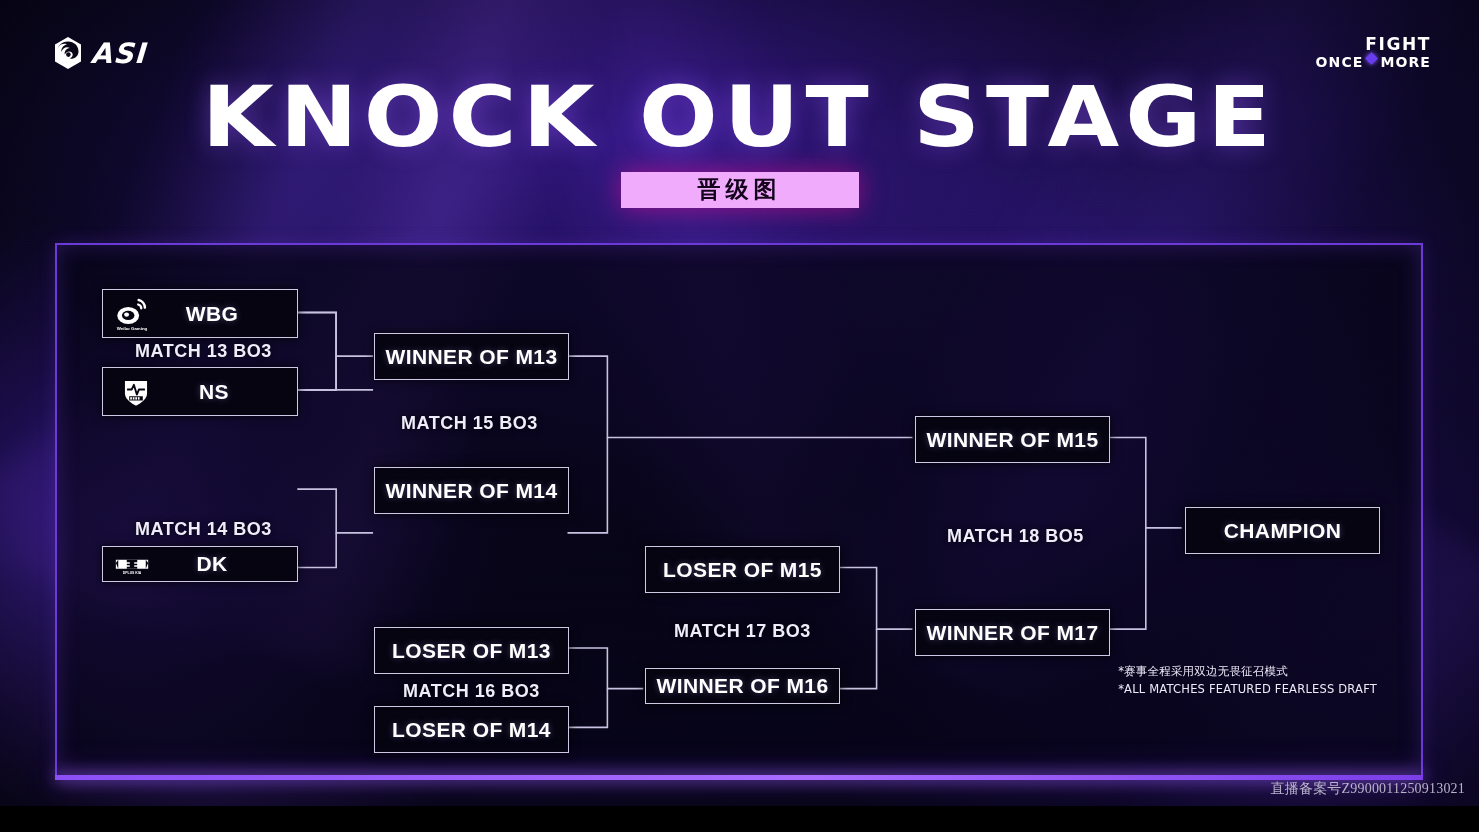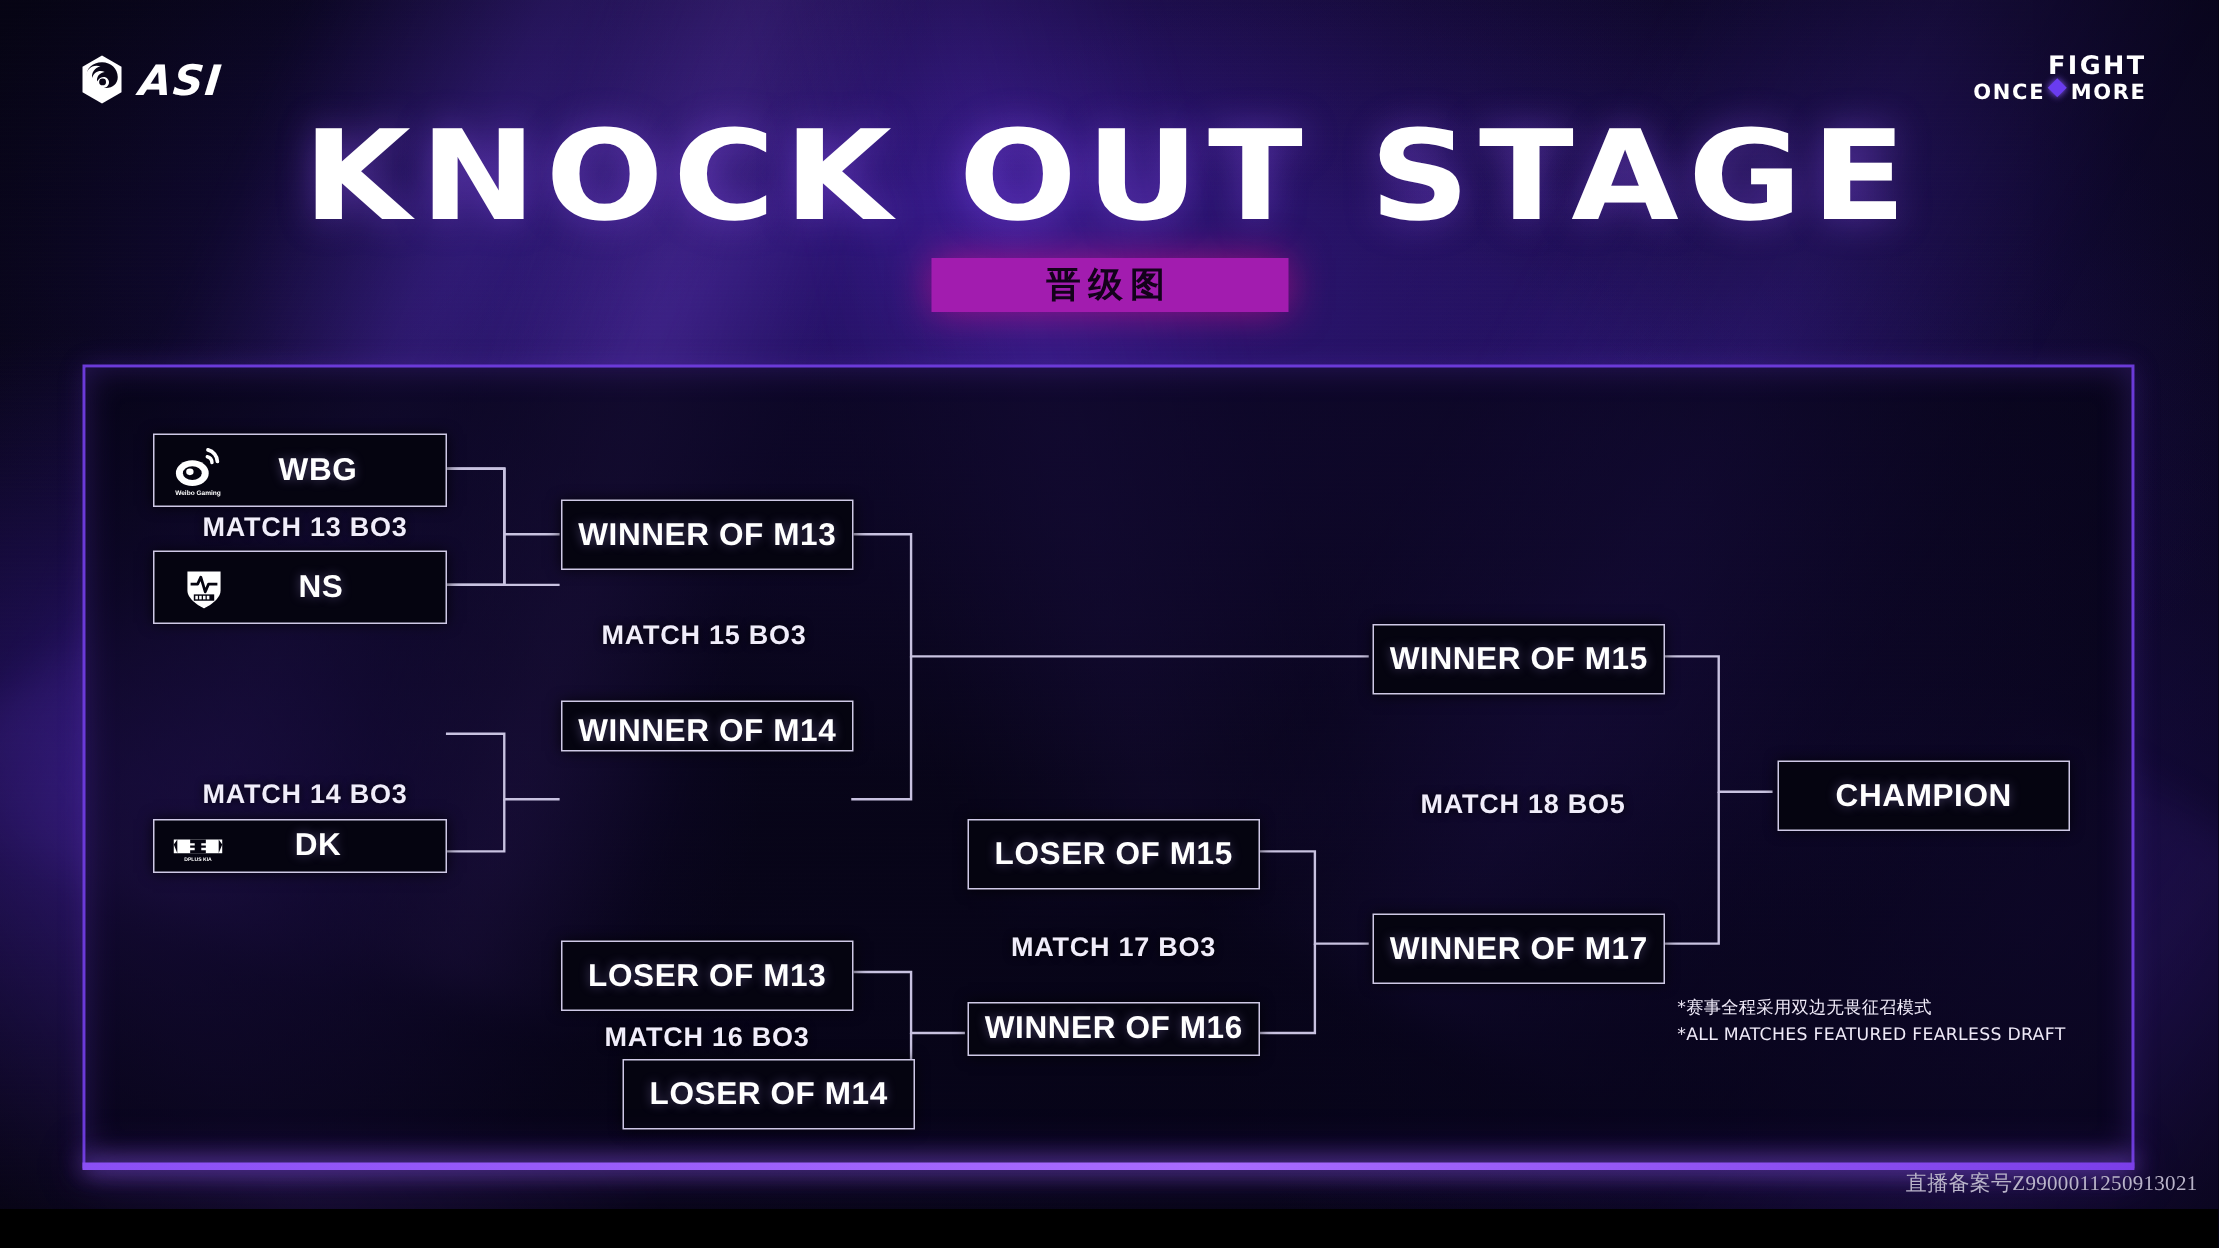--- a/index.html
+++ b/index.html
@@ -72,21 +72,21 @@
 
   #title-block { position:absolute; left:0; right:0; top:78px; text-align:center; }
   #main-title {
     font-size:83px; line-height:.96; font-weight:700; color:#fff;
     letter-spacing:5px; font-family:"DejaVu Sans Condensed","DejaVu Sans", sans-serif;
     transform:scaleX(1.24); transform-origin:center;
     text-shadow:0 0 22px rgba(150,90,255,.42);
   }
   #subtitle-banner {
     margin:14px auto 0; width:238px; height:36px;
-    background:#a21caf; display:flex; align-items:center; justify-content:center;
+    background:#f0abfc; display:flex; align-items:center; justify-content:center;
     box-shadow:0 0 26px rgba(238,13,145,.55);
   }
   #subtitle-banner span {
     font-size:23px; font-weight:700; color:#13021a; letter-spacing:5px;
     font-family:"DejaVu Sans", sans-serif;
   }
 
   
   #bracket-frame {
     position:absolute; left:55px; top:243px; width:1368px; height:536px;
@@ -273,29 +273,29 @@
       </span>
       <span class="node-label">DK</span>
     </div>
 
     <div class="match-label" style="left:78px; top:96px;">MATCH 13 BO3</div>
     <div class="match-label" style="left:78px; top:274px;">MATCH 14 BO3</div>
 
     <div class="node" style="left:317px; top:88px; width:195px; height:47px;">
       <span class="node-label">WINNER OF M13</span>
     </div>
-    <div class="node" style="left:317px; top:222px; width:195px; height:34px;align-items:flex-end;">
+    <div class="node" style="left:317px; top:222px; width:195px; height:47px;">
       <span class="node-label">WINNER OF M14</span>
     </div>
     <div class="match-label" style="left:344px; top:168px;">MATCH 15 BO3</div>
 
     <div class="node" style="left:317px; top:382px; width:195px; height:47px;">
       <span class="node-label">LOSER OF M13</span>
     </div>
-    <div class="node" style="left:317px; top:461px; width:195px; height:47px;margin-left:41px;">
+    <div class="node" style="left:317px; top:461px; width:195px; height:47px;">
       <span class="node-label">LOSER OF M14</span>
     </div>
     <div class="match-label" style="left:346px; top:436px;">MATCH 16 BO3</div>
 
     <div class="node" style="left:588px; top:301px; width:195px; height:47px;">
       <span class="node-label">LOSER OF M15</span>
     </div>
     <div class="node" style="left:588px; top:423px; width:195px; height:36px;">
       <span class="node-label">WINNER OF M16</span>
     </div>

